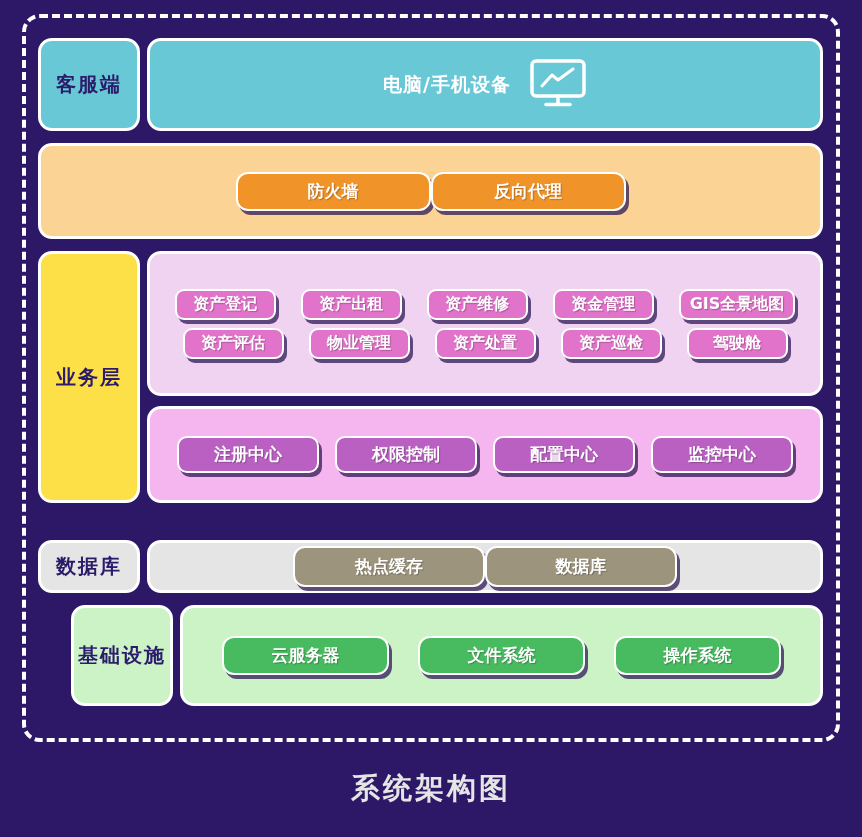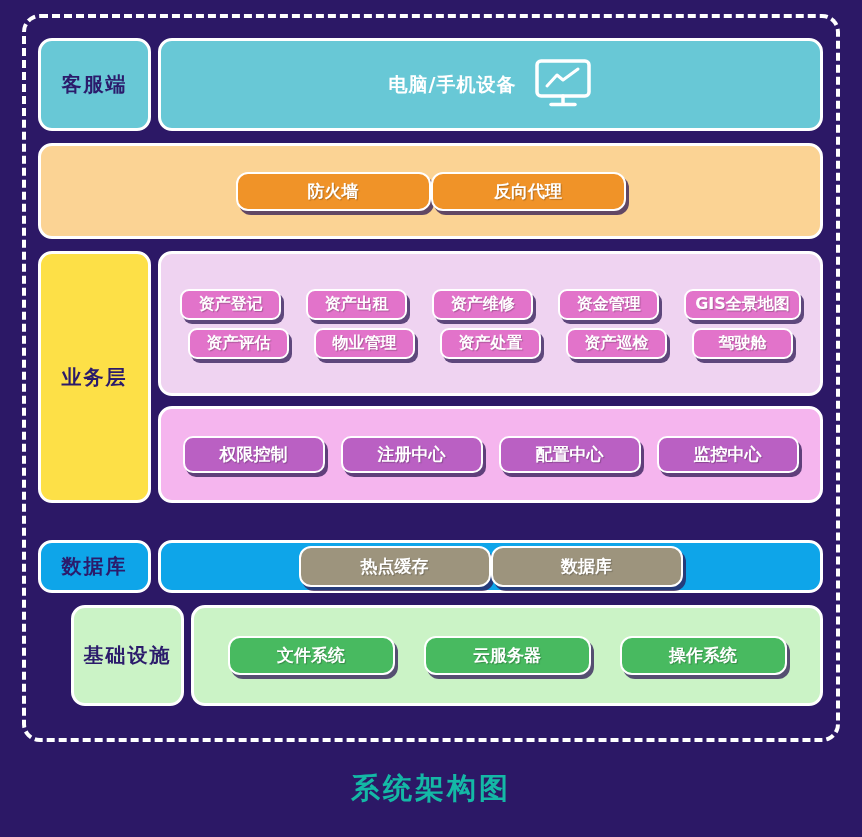--- a/index.html
+++ b/index.html
@@ -18,21 +18,21 @@
     box-sizing: border-box;
     border: 4px dashed #ffffff;
     border-radius: 18px;
     padding: 20px 13px 0 12px;
     display: flex;
     flex-direction: column;
     gap: 12px;
   }
   .row { display: flex; gap: 7px; }
   .row-label {
-    width: 113px;
+    width: 102px;
     flex: none;
     box-sizing: border-box;
     border: 3px solid #ffffff;
     border-radius: 14px;
     display: flex;
     align-items: center;
     justify-content: center;
     font-size: 20px;
     font-weight: bold;
     color: #2b1b6b;
@@ -51,21 +51,21 @@
   .row-network  { height: 96px; }
   .row-business { height: 252px; }
   .row-database { height: 78px; }
   .row-infra    { height: 101px; margin-left: 33px; }
 
   .bg-client   { background: #68c8d6; }
   .bg-network  { background: #fbd394; }
   .bg-biz-label{ background: #fde047; }
   .bg-biz-a    { background: #efd3f1; }
   .bg-biz-b    { background: #f5b5ee; }
-  .bg-db       { background: #0ea5e9; margin-top: 25px; }
+  .bg-db       { background: #e5e5e5; margin-top: 25px; }
   .bg-infra    { background: #cbf3c6; }
 
   .business-panels {
     flex: 1;
     display: flex;
     flex-direction: column;
     gap: 10px;
   }
   .panel {
     box-sizing: border-box;
@@ -111,21 +111,21 @@
   .btn-infra   { background: #48ba60; height: 39px; width: 167px; font-size: 17px; border-radius: 12px; }
 
   .client-inner { display: flex; align-items: center; justify-content: center; gap: 18px; }
   .client-text  { color: #ffffff; font-size: 19px; font-weight: bold; letter-spacing: 1px; }
   .network-inner, .db-inner { display: flex; align-items: center; justify-content: center; }
   .infra-inner  { display: flex; align-items: center; justify-content: center; gap: 29px; }
 
   .title {
     margin-top: 27px;
     text-align: center;
-    color: #14b8a6;
+    color: #e5e5e5;
     font-size: 29px;
     font-weight: bold;
     letter-spacing: 3px;
   }
 </style>
 </head>
 <body>
 
 <div class="frame">
 
@@ -168,44 +168,44 @@
         </div>
         <div class="apps-row">
           <div class="btn btn-app">资产评估</div>
           <div class="btn btn-app">物业管理</div>
           <div class="btn btn-app">资产处置</div>
           <div class="btn btn-app">资产巡检</div>
           <div class="btn btn-app">驾驶舱</div>
         </div>
       </div>
       <div class="panel panel-services bg-biz-b">
+        <div class="btn btn-service">注册中心</div>
         <div class="btn btn-service">权限控制</div>
-        <div class="btn btn-service">注册中心</div>
         <div class="btn btn-service">配置中心</div>
         <div class="btn btn-service">监控中心</div>
       </div>
     </div>
   </div>
 
   <div class="row row-database">
     <div class="row-label bg-db">数据库</div>
     <div class="row-content bg-db">
       <div class="db-inner">
         <div class="btn btn-db">热点缓存</div>
         <div class="btn btn-db">数据库</div>
       </div>
     </div>
   </div>
 
   <div class="row row-infra">
     <div class="row-label bg-infra">基础设施</div>
     <div class="row-content bg-infra">
       <div class="infra-inner">
+        <div class="btn btn-infra">云服务器</div>
         <div class="btn btn-infra">文件系统</div>
-        <div class="btn btn-infra">云服务器</div>
         <div class="btn btn-infra">操作系统</div>
       </div>
     </div>
   </div>
 
 </div>
 
 <div class="title">系统架构图</div>
 
 </body></html>

